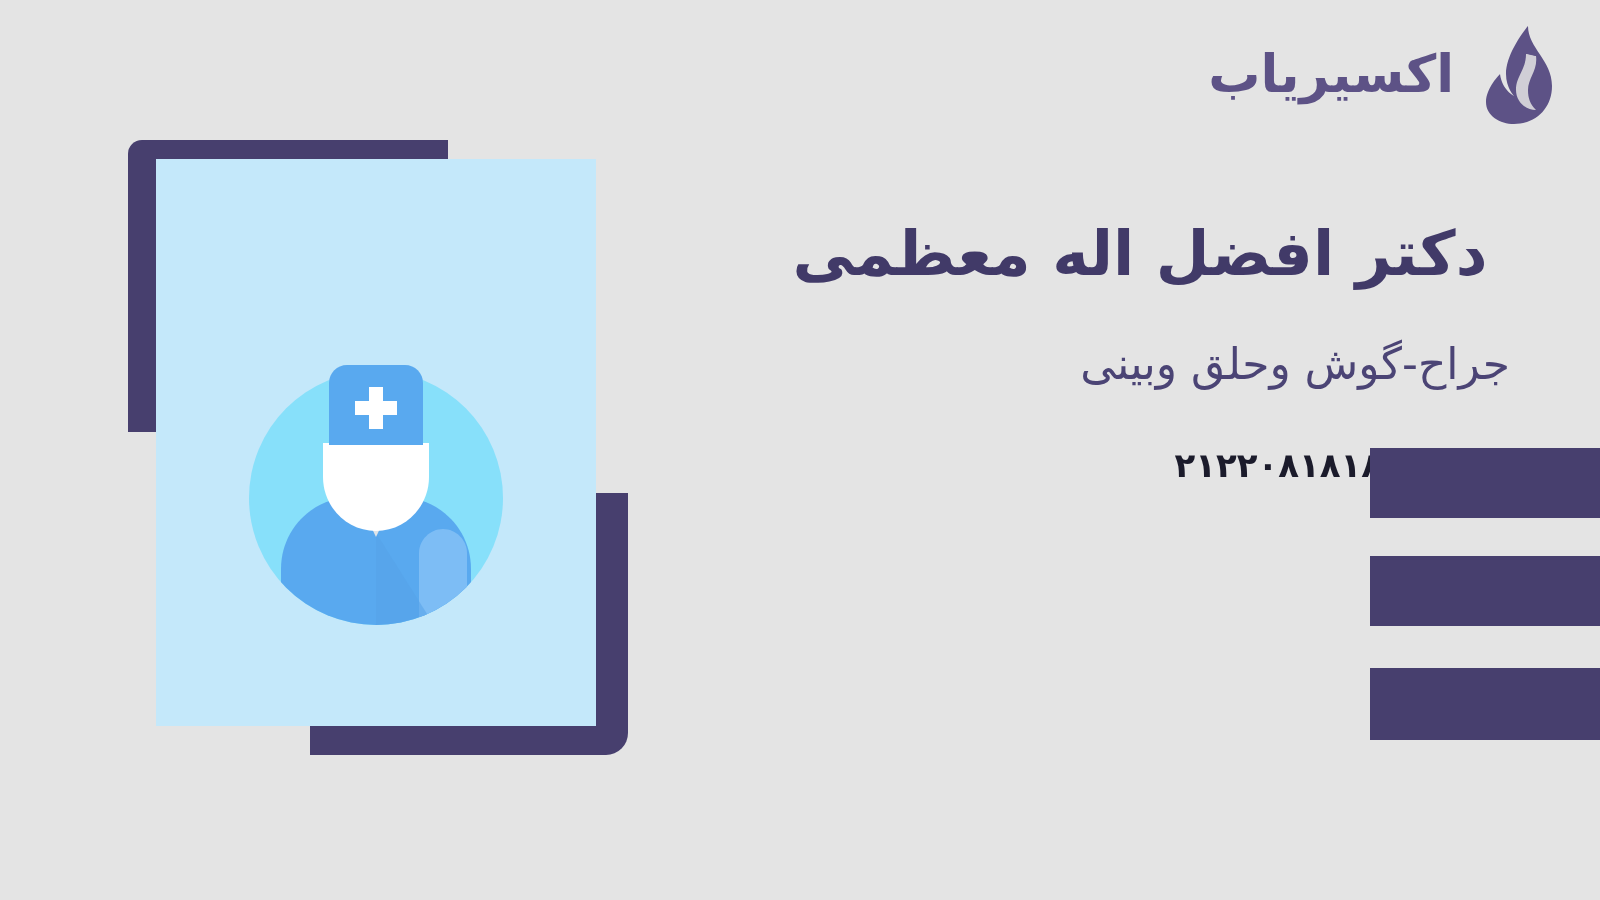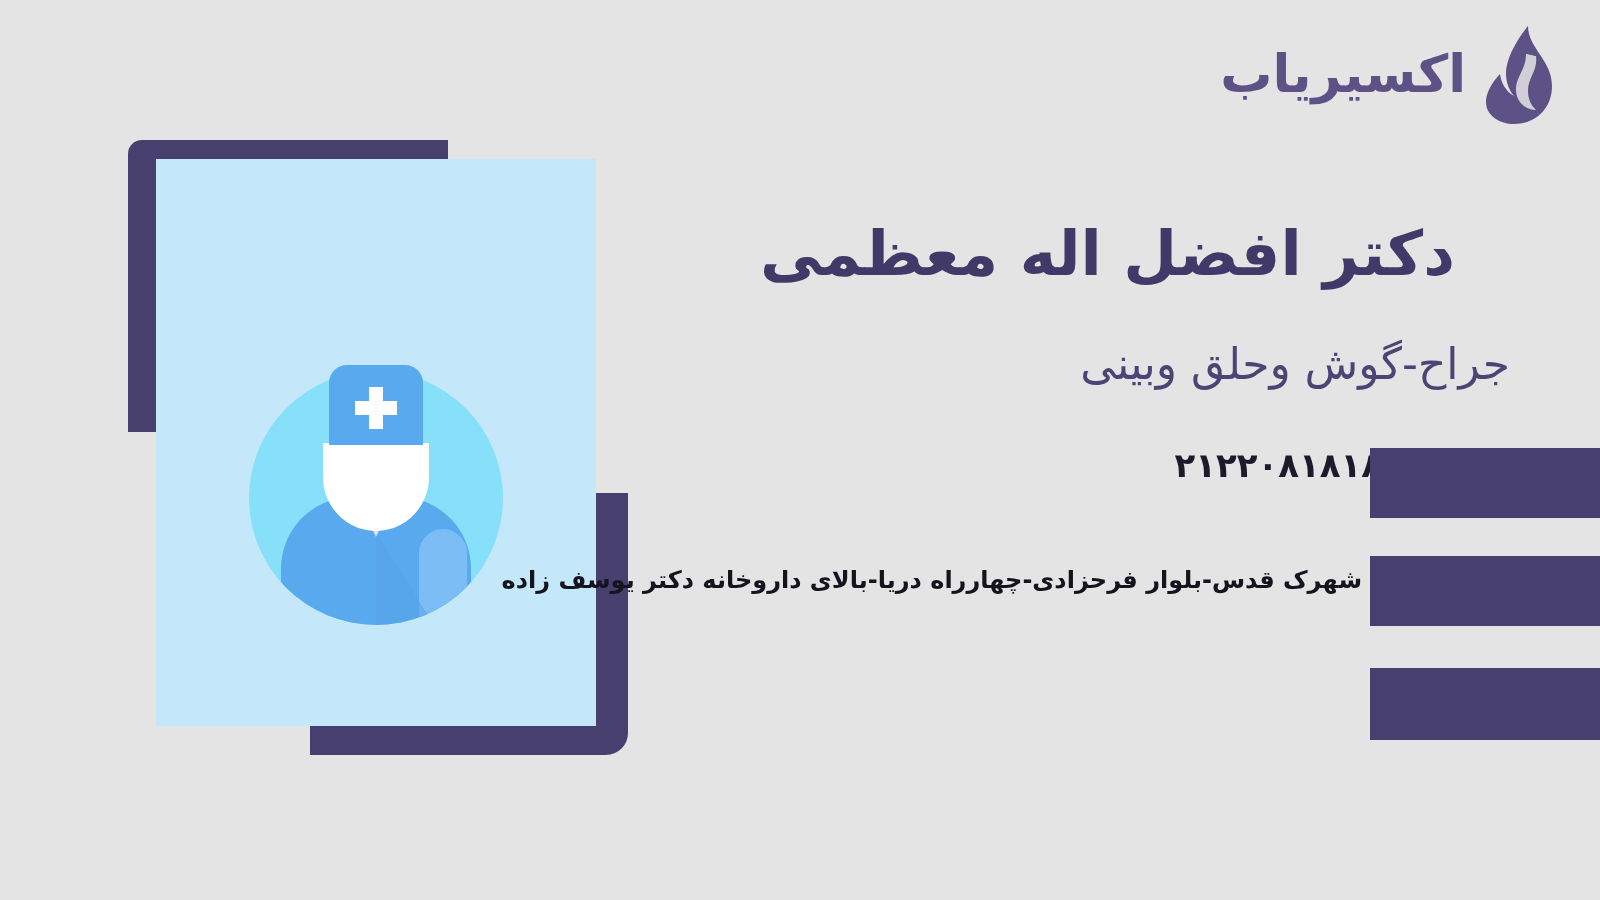--- a/index.html
+++ b/index.html
@@ -24,21 +24,21 @@
   }
 
   
   .brand {
     position: absolute;
     top: 24px;
     right: 42px;
     display: flex;
     flex-direction: row;
     align-items: center;
-    gap: 14px;
+    gap: 26px;
     direction: rtl;
     margin-left: 41px;
   }
   .brand-flame {
     width: 78px;
     height: 100px;
     display: block;
   }
   .brand-name {
     font-size: 52px;
@@ -49,21 +49,21 @@
     white-space: nowrap;
     font-family: "DejaVu Sans", "Liberation Sans", sans-serif;
   }
 
   
   .doctor-name {
     position: absolute;
     top: 218px;
     right: 80px;
     width: 760px;
-    text-align: left;
+    text-align: center;
     font-size: 62px;
     font-weight: 700;
     color: #413a68;
     line-height: 1.15;
     white-space: nowrap;
     direction: rtl;
   }
   .doctor-specialty {
     position: absolute;
     top: 338px;
@@ -206,19 +206,18 @@
     <svg class="brand-flame" viewBox="0 0 78 100" aria-hidden="true">
       <path d="M48 2 C48 2 26 28 26 50 C26 64 34 72 34 72 C34 72 22 66 20 50 C20 50 6 64 6 78 C6 92 20 100 34 100 C56 100 72 84 72 62 C72 36 48 24 48 2 Z" fill="#5d5286"></path>
       <path d="M46 30 C46 46 36 52 36 66 C36 78 46 86 56 86 C50 80 48 74 48 66 C48 54 58 46 56 32 C54 32 48 30 46 30 Z" fill="#e4e4e4" opacity="0.85"></path>
     </svg>
     <span class="brand-name">اکسیریاب</span>
   </div>
 
   <div class="doctor-name">دکتر افضل اله معظمی</div>
   <div class="doctor-specialty">جراح-گوش وحلق وبینی</div>
   <div class="doctor-phone">۲۱۲۲۰۸۱۸۱۸</div>
-  <div class="doctor-address">شهرک قدس-بلوار فرحزادی-چهارراه دریا-بالای داروخانه دکتر یوسف زاده</div>
 
   <div class="edge-bar b1"></div>
   <div class="edge-bar b2"></div>
   <div class="edge-bar b3"></div>
 
 </div>
 
 </body></html>

